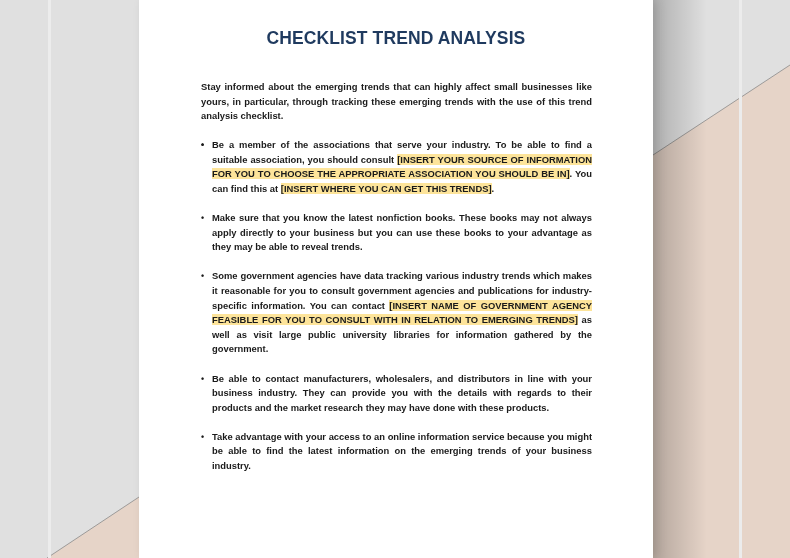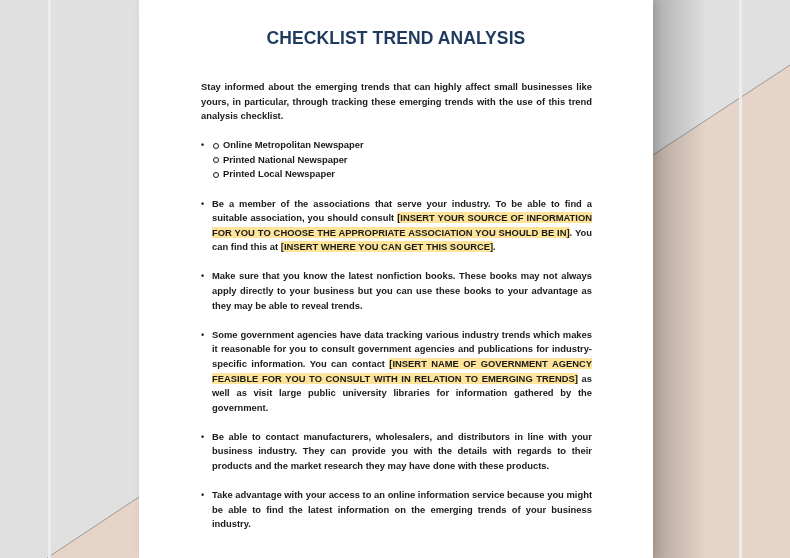--- a/index.html
+++ b/index.html
@@ -57,30 +57,25 @@
 </div>
 
 <div class="page">
   <div class="doc-title">CHECKLIST TREND ANALYSIS</div>
   <div class="doc-body">
     <p class="intro">Stay informed about the emerging trends that can highly affect small businesses like yours, in particular, through tracking these emerging trends with the use of this trend analysis checklist.</p>
 
     <ul class="bullets">
       <li class="bullet">
         <span class="bullet-dot">•</span>
-        <ul class="sublist">
-          <li class="subitem"><span class="sub-dot"></span><span>Online Metropolitan Newspaper</span></li>
-          <li class="subitem"><span class="sub-dot"></span><span>Printed National Newspaper</span></li>
-          <li class="subitem"><span class="sub-dot"></span><span>Printed Local Newspaper</span></li>
-        </ul>
       </li>
 
       <li class="bullet">
         <span class="bullet-dot">•</span>
-        <span>Be a member of the associations that serve your industry. To be able to find a suitable association, you should consult </span><span class="hl">[INSERT YOUR SOURCE OF INFORMATION FOR YOU TO CHOOSE THE APPROPRIATE ASSOCIATION YOU SHOULD BE IN]</span><span>. You can find this at </span><span class="hl">[INSERT WHERE YOU CAN GET THIS SOURCE]</span><span>.</span>
+        <span>Be a member of the associations that serve your industry. To be able to find a suitable association, you should consult </span><span class="hl">[INSERT YOUR SOURCE OF INFORMATION FOR YOU TO CHOOSE THE APPROPRIATE ASSOCIATION YOU SHOULD BE IN]</span><span>. You can find this at </span><span class="hl">[INSERT WHERE YOU CAN GET THIS TRENDS]</span><span>.</span>
       </li>
 
       <li class="bullet">
         <span class="bullet-dot">•</span>
         <span>Make sure that you know the latest nonfiction books. These books may not always apply directly to your business but you can use these books to your advantage as they may be able to reveal trends.</span>
       </li>
 
       <li class="bullet">
         <span class="bullet-dot">•</span>
         <span>Some government agencies have data tracking various industry trends which makes it reasonable for you to consult government agencies and publications for industry-specific information. You can contact </span><span class="hl">[INSERT NAME OF GOVERNMENT AGENCY FEASIBLE FOR YOU TO CONSULT WITH IN RELATION TO EMERGING TRENDS]</span><span> as well as visit large public university libraries for information gathered by the government.</span>

